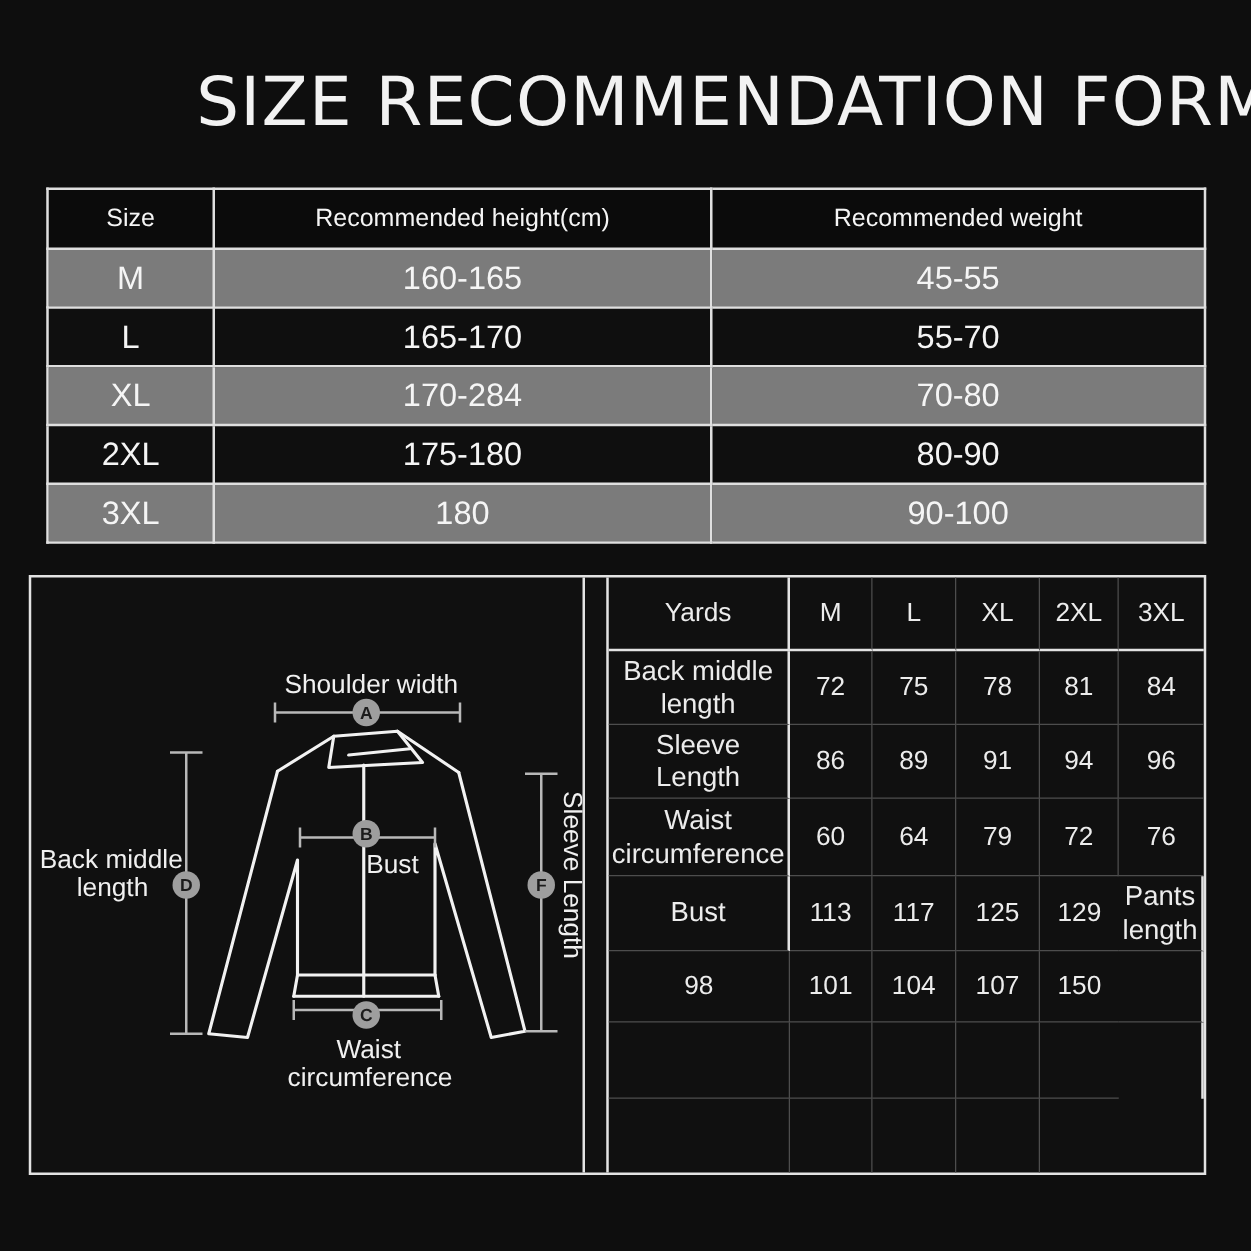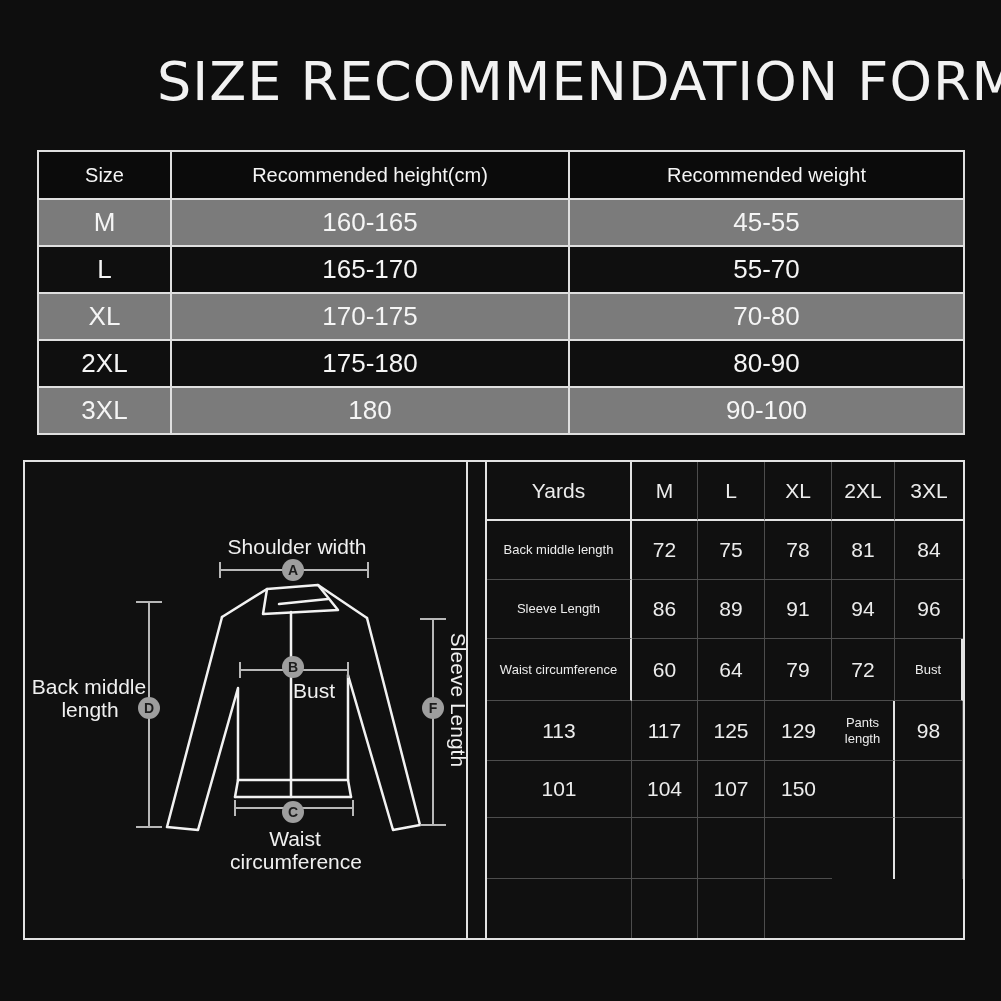--- a/index.html
+++ b/index.html
@@ -61,21 +61,21 @@
     grid-template-rows:59px 59px 59px 62px 60px 57px 61px 59px;
   }
   .st-cell{
     display:flex;align-items:center;justify-content:center;
     text-align:center;
     color:#ececec;font-size:21px;
     border-right:1px solid #4d4d4d;
     border-bottom:1px solid #4d4d4d;
     box-sizing:border-box;
   }
-  .st-cell.c1{border-right:2px solid #e3e3e3;font-size:13px;line-height:1.2;padding:0 6px;}
+  .st-cell.c1{border-right:2px solid #e3e3e3;font-size:22px;line-height:1.2;padding:0 6px;}
   .st-cell.c6{border-right:none;}
   .st-cell.hdr{border-bottom:2px solid #e3e3e3;font-size:21px;}
   .st-cell.bot{border-bottom:none;}
   
   .diagram-svg text{
     font-family:"Liberation Sans",sans-serif;
     fill:#f0f0f0;font-size:21px;
   }
   .diagram-svg .marker-letter{
     font-size:14px;font-weight:bold;fill:#1c1c1c;
@@ -103,21 +103,21 @@
     <td>160-165</td>
     <td>45-55</td>
   </tr>
   <tr class="dark">
     <td>L</td>
     <td>165-170</td>
     <td>55-70</td>
   </tr>
   <tr class="gray">
     <td>XL</td>
-    <td>170-175</td>
+    <td>170-284</td>
     <td>70-80</td>
   </tr>
   <tr class="dark">
     <td>2XL</td>
     <td>175-180</td>
     <td>80-90</td>
   </tr>
   <tr class="gray">
     <td>3XL</td>
     <td>180</td>
@@ -215,20 +215,21 @@
     <div class="st-cell c3">89</div>
     <div class="st-cell c4">91</div>
     <div class="st-cell c5">94</div>
     <div class="st-cell c6">96</div>
 
     <div class="st-cell c1">Waist circumference</div>
     <div class="st-cell c2">60</div>
     <div class="st-cell c3">64</div>
     <div class="st-cell c4">79</div>
     <div class="st-cell c5">72</div>
+    <div class="st-cell c6">76</div>
 
     <div class="st-cell c1">Bust</div>
     <div class="st-cell c2">113</div>
     <div class="st-cell c3">117</div>
     <div class="st-cell c5">125</div>
     <div class="st-cell c6">129</div>
 
     <div class="st-cell c1">Pants length</div>
     <div class="st-cell c2">98</div>
     <div class="st-cell c3">101</div>

